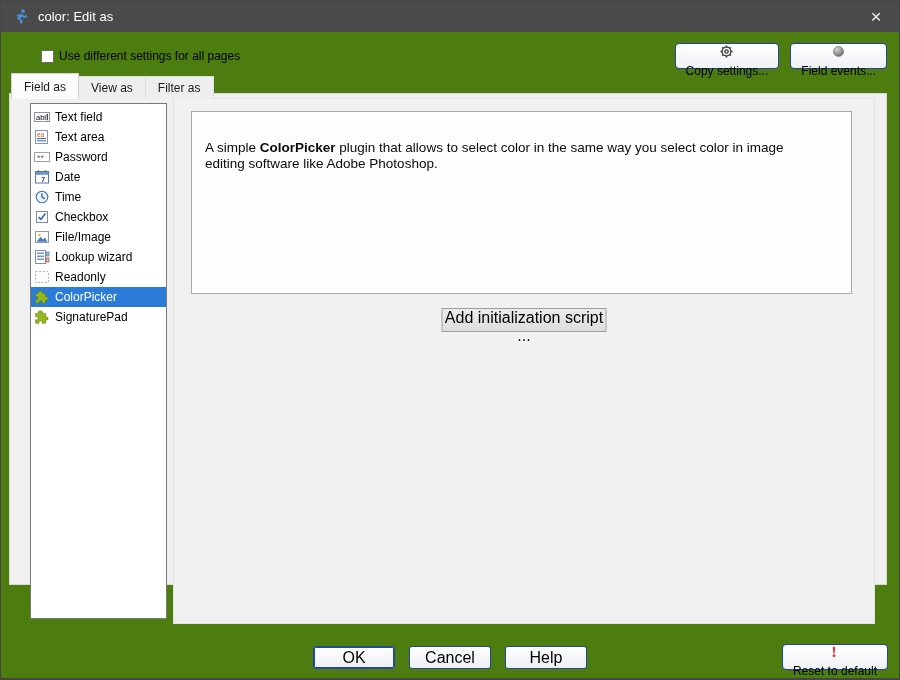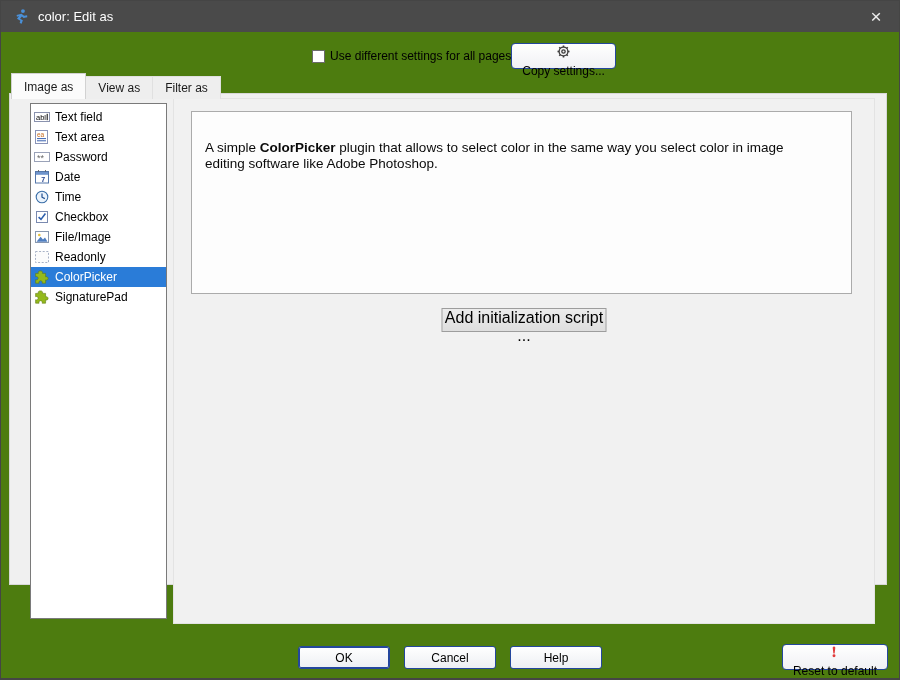--- a/index.html
+++ b/index.html
@@ -22,21 +22,21 @@
   .app-icon { width:17px; height:17px; }
   .app-icon svg { width:17px; height:17px; display:block; }
   .close {
     margin-left:auto; width:26px; text-align:center;
     font-size:19px; line-height:26px; color:#ececec; cursor:default;
   }
 
   
   .header-row {
     position:absolute; top:41px; left:12px; right:12px; height:28px;
-    display:flex; align-items:center; justify-content:center;padding-left:28px;
+    display:flex; align-items:center; justify-content:space-between;padding-left:28px;
   }
   .chk { display:flex; align-items:center; gap:5px; font-size:12px; color:#000; }
   .chk .box { width:13px; height:13px; background:#fff; border:1px solid #6b6b6b; }
   .header-buttons { display:flex; gap:11px; }
 
   .blue-btn {
     display:inline-flex; align-items:center; gap:5px;
     height:26px; padding:0 10px;
     border:1px solid var(--btnborder,#24479d); border-radius:4px;
     background:linear-gradient(#ffffff,#f0f1f4);
@@ -89,24 +89,24 @@
     background:linear-gradient(#ececec,#dedede); border:1px solid #9d9d9d;
     font-family:inherit; font-size:16px; color:#000;
   }
 
   
   .footer-center {
     position:absolute; top:645px; left:0; right:0;
     display:flex; justify-content:center; gap:14px;
   }
   .dlg-btn {
-    width:92px; height:23px;
+    width:82px; height:23px;
     border:1px solid var(--btnborder,#24479d); border-radius:3px;
     background:linear-gradient(#ffffff,#edeff3);
-    font-family:inherit; font-size:12px; color:#000;
+    font-family:inherit; font-size:16px; color:#000;
   }
   .dlg-btn.default { box-shadow:inset 0 0 0 1px var(--btnborder,#24479d); }
   .reset-btn { position:absolute; top:643px; right:11px; }
   .reset-btn .icon svg { width:14px; height:14px; }
 </style>
 </head>
 <body>
 
 <div class="window">
 
@@ -137,25 +137,39 @@
                 <line x1="1.6" y1="8" x2="14.4" y2="8"></line>
                 <line x1="3.5" y1="3.5" x2="12.5" y2="12.5"></line>
                 <line x1="12.5" y1="3.5" x2="3.5" y2="12.5"></line>
               </g>
               <circle cx="8" cy="8" r="4.7" fill="#f4f4f4" stroke="#3c3c3c" stroke-width="1.4"></circle>
               <circle cx="8" cy="8" r="1.8" fill="#f4f4f4" stroke="#3c3c3c" stroke-width="1.4"></circle>
             </svg>
         </span>
         <span>Copy settings...</span>
       </button>
+      <button class="blue-btn">
+        <span class="icon">
+          <svg viewBox="0 0 16 16">
+              <defs>
+                <radialGradient id="sg" cx="35%" cy="30%" r="75%">
+                  <stop offset="0%" stop-color="#d6d6d6"></stop>
+                  <stop offset="100%" stop-color="#6c6c6c"></stop>
+                </radialGradient>
+              </defs>
+              <circle cx="8" cy="8" r="5.4" fill="url(#sg)" stroke="#5a5a5a" stroke-width="0.5"></circle>
+            </svg>
+        </span>
+        <span>Field events...</span>
+      </button>
     </div>
   </div>
 
   <div class="tabs">
-    <div class="tab active">Image as</div>
+    <div class="tab active">Field as</div>
     <div class="tab">View as</div>
     <div class="tab">Filter as</div>
   </div>
 
   <div class="tabpanel">
     <div class="listbox" id="listbox">
   <div class="item">
     <span class="licon">
             <svg viewBox="0 0 16 16">
               <rect x="0.5" y="3.5" width="15" height="9" fill="#fff" stroke="#8a92ae"></rect>
@@ -226,20 +240,35 @@
     <span class="licon">
             <svg viewBox="0 0 16 16">
               <rect x="1.5" y="2.5" width="13" height="11" fill="#fff" stroke="#8898b0"></rect>
               <circle cx="5.3" cy="6" r="1.3" fill="#e8c23a"></circle>
               <path d="M2.5 12.8 L6.6 7.8 L9 10.4 L11 8.4 L13.5 12.8 Z" fill="#4f7ec0"></path>
             </svg>
           </span>
     <span class="llabel">File/Image</span>
   </div>
 
+  <div class="item">
+    <span class="licon">
+            <svg viewBox="0 0 16 16">
+              <rect x="1.5" y="1.5" width="10" height="13" fill="#fff" stroke="#8090b0"></rect>
+              <g stroke="#3a62b0">
+                <line x1="3" y1="4.2" x2="10" y2="4.2"></line>
+                <line x1="3" y1="7.2" x2="10" y2="7.2"></line>
+                <line x1="3" y1="10.2" x2="10" y2="10.2"></line>
+              </g>
+              <rect x="12" y="3" width="3" height="4" fill="#9fc0e8" stroke="#4a70a8" stroke-width="0.7"></rect>
+              <rect x="12" y="9" width="3" height="4" fill="#e8b0a0" stroke="#a85a4a" stroke-width="0.7"></rect>
+            </svg>
+          </span>
+    <span class="llabel">Lookup wizard</span>
+  </div>
 
   <div class="item">
     <span class="licon">
             <svg viewBox="0 0 16 16">
               <rect x="1.5" y="2.5" width="13" height="11" fill="#fcfcfc" stroke="#a8b2c6" stroke-dasharray="2 1.6"></rect>
             </svg>
           </span>
     <span class="llabel">Readonly</span>
   </div>
 

